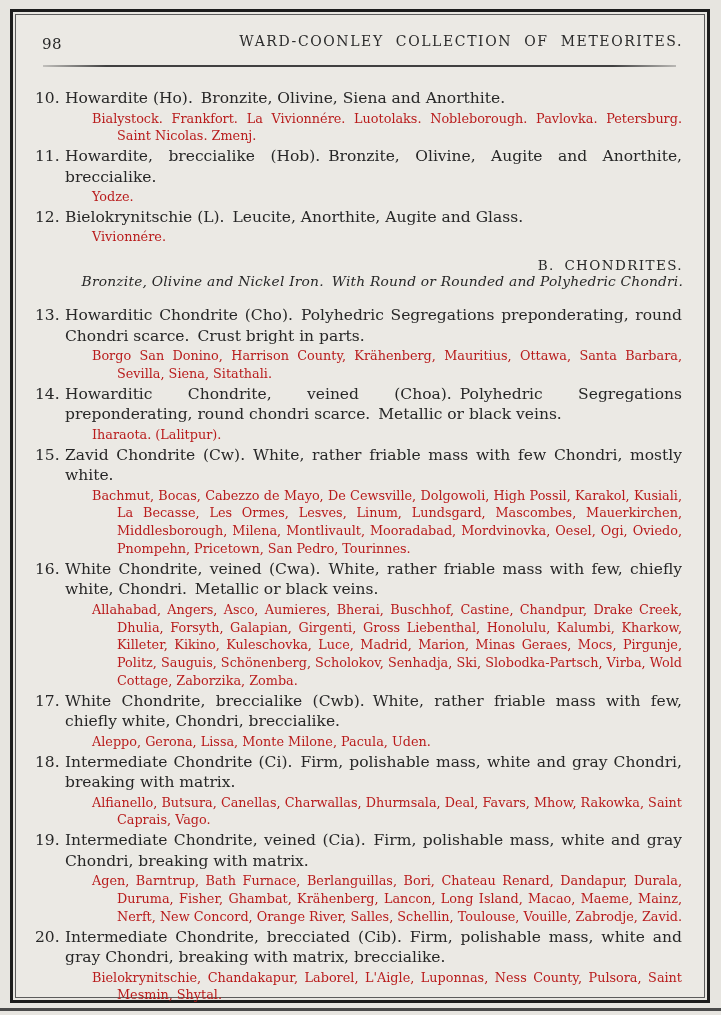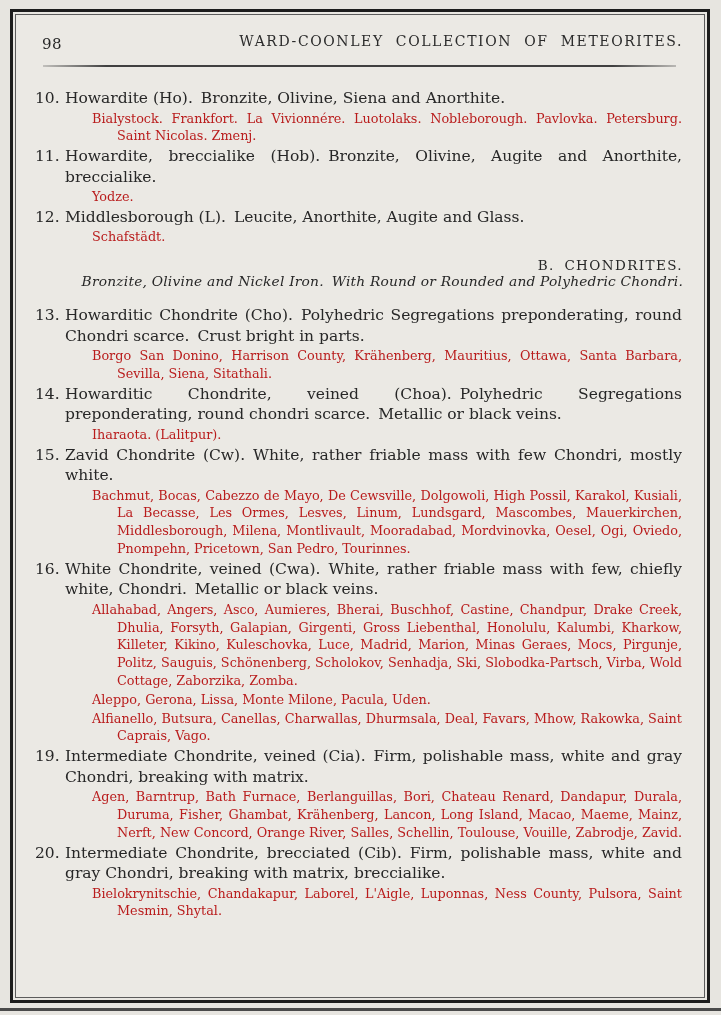--- a/index.html
+++ b/index.html
@@ -113,23 +113,23 @@
 
   <div class="entry">
     <div class="entry-head">
       <span class="entry-number">11.</span><span>Howardite, breccialike (Hob).</span><span class="sgap"></span><span><span>Bronzite, Olivine, Augite and Anorthite, breccialike.</span></span>
     </div>
     <div class="entry-locs">Yodze.</div>
   </div>
 
   <div class="entry">
     <div class="entry-head">
-      <span class="entry-number">12.</span><span>Middlesborough (L).</span><span class="sgap"></span><span><span>Leucite, Anorthite, Augite and Glass.</span></span>
-    </div>
-    <div class="entry-locs">Schafstädt.</div>
+      <span class="entry-number">12.</span><span>Bielokrynitschie (L).</span><span class="sgap"></span><span><span>Leucite, Anorthite, Augite and Glass.</span></span>
+    </div>
+    <div class="entry-locs">Vivionnére.</div>
   </div>
 </div>
 
       <div class="section-heading">
         <div class="section-title">B. CHONDRITES.</div>
         <div class="section-subtitle">
           <span>Bronzite, Olivine and Nickel Iron.</span><span class="sgap"></span><span>With Round or Rounded and Polyhedric Chondri.</span>
         </div>
       </div>
 
@@ -156,24 +156,30 @@
   </div>
 
   <div class="entry">
     <div class="entry-head">
       <span class="entry-number">16.</span><span>White Chondrite, veined (Cwa).</span><span class="sgap"></span><span><span>White, rather friable mass with few, chiefly white, Chondri.</span><span class="sgap"></span><span>Metallic or black veins.</span></span>
     </div>
     <div class="entry-locs">Allahabad, Angers, Asco, Aumieres, Bherai, Buschhof, Castine, Chandpur, Drake Creek, Dhulia, Forsyth, Galapian, Girgenti, Gross Liebenthal, Honolulu, Kalumbi, Kharkow, Killeter, Kikino, Kuleschovka, Luce, Madrid, Marion, Minas Geraes, Mocs, Pirgunje, Politz, Sauguis, Schönenberg, Scholokov, Senhadja, Ski, Slobodka-Partsch, Virba, Wold Cottage, Zaborzika, Zomba.</div>
   </div>
 
   <div class="entry">
+    <div class="entry-head">
+      <span class="entry-number">17.</span><span>White Chondrite, breccialike (Cwb).</span><span class="sgap"></span><span><span>White, rather friable mass with few, chiefly white, Chondri, breccialike.</span></span>
+    </div>
     <div class="entry-locs">Aleppo, Gerona, Lissa, Monte Milone, Pacula, Uden.</div>
   </div>
 
   <div class="entry">
+    <div class="entry-head">
+      <span class="entry-number">18.</span><span>Intermediate Chondrite (Ci).</span><span class="sgap"></span><span><span>Firm, polishable mass, white and gray Chondri, breaking with matrix.</span></span>
+    </div>
     <div class="entry-locs">Alfianello, Butsura, Canellas, Charwallas, Dhurmsala, Deal, Favars, Mhow, Rakowka, Saint Caprais, Vago.</div>
   </div>
 
   <div class="entry">
     <div class="entry-head">
       <span class="entry-number">19.</span><span>Intermediate Chondrite, veined (Cia).</span><span class="sgap"></span><span><span>Firm, polishable mass, white and gray Chondri, breaking with matrix.</span></span>
     </div>
     <div class="entry-locs">Agen, Barntrup, Bath Furnace, Berlanguillas, Bori, Chateau Renard, Dandapur, Durala, Duruma, Fisher, Ghambat, Krähenberg, Lancon, Long Island, Macao, Maeme, Mainz, Nerft, New Concord, Orange River, Salles, Schellin, Toulouse, Vouille, Zabrodje, Zavid.</div>
   </div>
 

